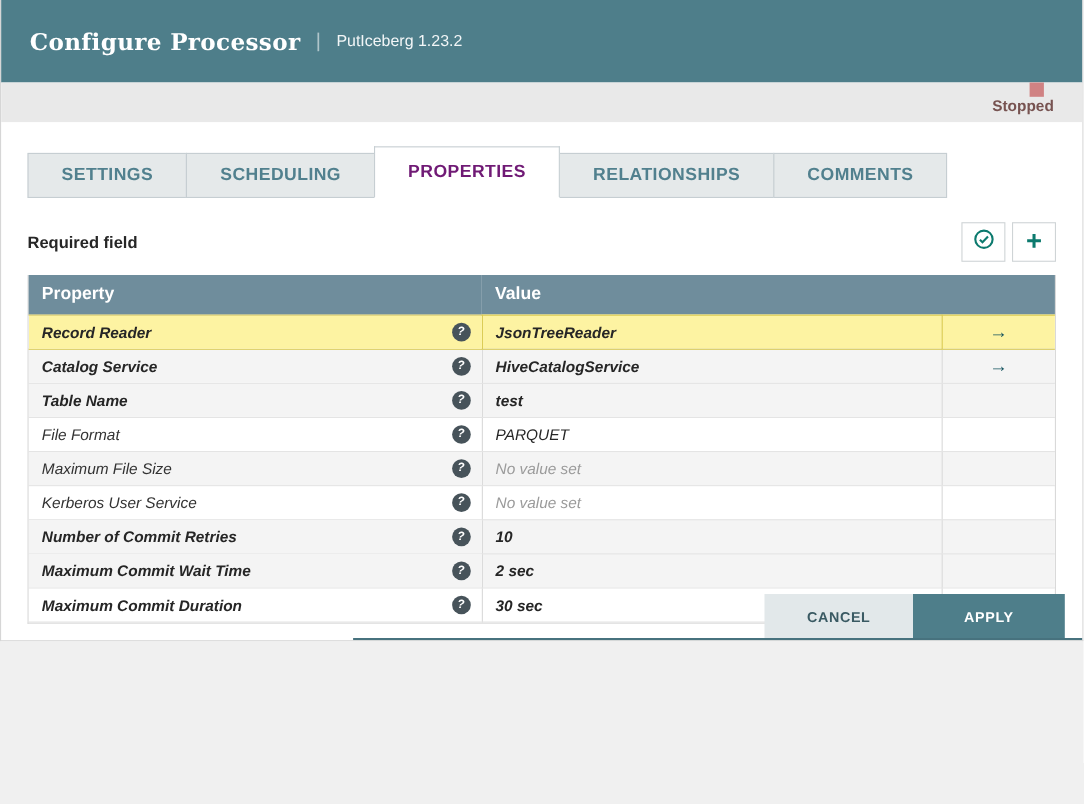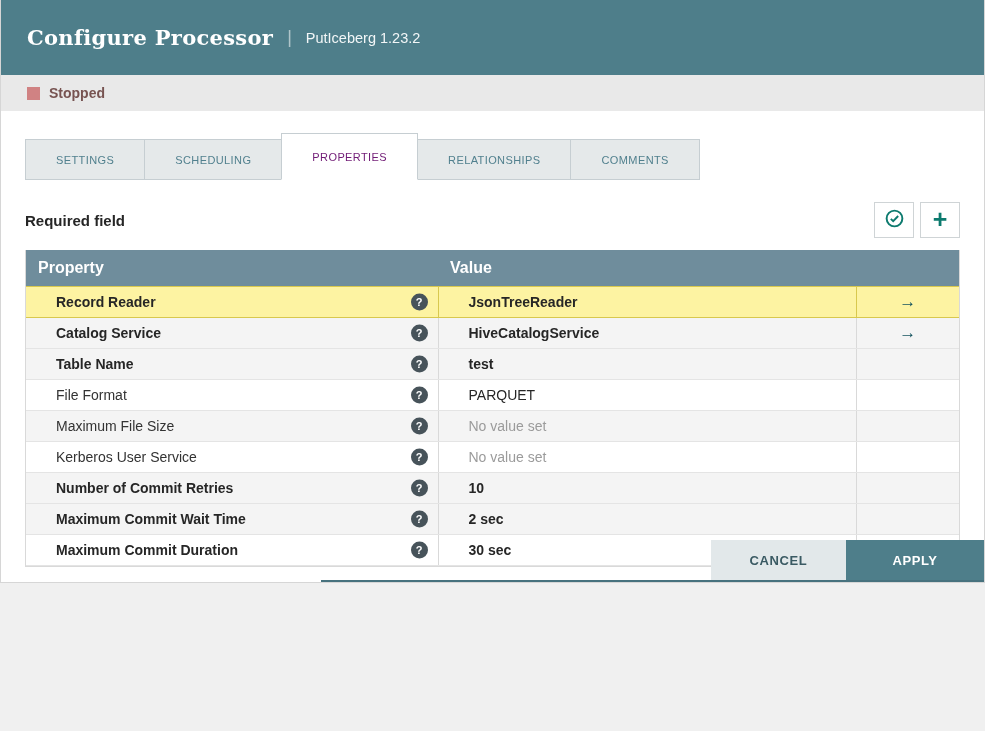--- a/index.html
+++ b/index.html
@@ -28,22 +28,23 @@
     font-size: 21px; font-weight: bold;
     letter-spacing: .3px;
   }
   .dlg-sep { margin: 0 14px; font-size: 18px; color: rgba(255,255,255,.55); font-weight: 300; }
   .dlg-subtitle { font-size: 14.5px; color: #f2f6f7; }
 
   
   .status-bar {
     height: 36px;
     background: #e9e9e9;
-    display: flex; align-items: center;
+    display: flex; align-items: flex-end;
     padding: 0 26px;
+    flex-direction: column;
   }
   .status-square {
     width: 13px; height: 13px;
     background: #d08283;
     display: inline-block;
     margin-right: 9px;
   }
   .status-label { font-size: 14px; font-weight: bold; color: #775351; }
 
   
@@ -51,21 +52,21 @@
 
   
   .tab-bar { display: flex; align-items: flex-end; }
   .tab {
     height: 41px;
     padding: 12px 30px;
     display: flex; align-items: center; justify-content: center;
     background: #e5e9ea;
     border: 1px solid #c6ced2;
     margin-left: -1px;
-    font-size: 11px; font-weight: normal;
+    font-size: 16px; font-weight: bold;
     letter-spacing: .4px;
     color: #51808e;
     cursor: pointer;
     white-space: nowrap;
   }
   .tab:first-child { margin-left: 0; }
   .tab.active {
     height: 47px;
     background: #ffffff;
     border-bottom: 1px solid #ffffff;
@@ -104,24 +105,25 @@
   thead th {
     background: #6f8d9c;
     color: #ffffff;
     font-size: 16px; font-weight: bold;
     text-align: left;
     height: 36px;
     padding: 0 12px;
   }
   tbody td {
     height: 31px;
-    padding: 0 30px;
+    padding: 0 12px;
     border-bottom: 1px solid #e4e4e4;
     color: #333;
     vertical-align: middle;
+    font-style: italic;
   }
   tbody tr.alt td { background: #f4f4f4; }
   tbody td.prop-cell { border-right: 1px solid #d9d9d9; position: relative; }
   tbody td.value-cell { border-right: 1px solid #d9d9d9; }
   .prop-name { font-size: 14px; color: #333; }
   .prop-name.required { font-weight: bold; color: #262626; }
   .help-icon {
     position: absolute; right: 10px; top: 50%;
     transform: translateY(-50%);
     width: 17px; height: 17px;
@@ -145,21 +147,21 @@
     background: #fdf3a2;
     border-top: 1px solid #d8c84e;
     border-bottom: 1px solid #d8c84e;
   }
   tbody tr.selected td.prop-cell { border-right-color: #d8c84e; }
   tbody tr.selected td.value-cell { border-right-color: #d8c84e; }
 
   
   .footer {
     position: absolute;
-    right: 0; bottom: 2px;
+    right: 16px; bottom: 2px;
     display: flex;
   }
   .btn {
     height: 40px;
     display: flex; align-items: center; justify-content: center;
     font-size: 13px; font-weight: bold;
     letter-spacing: .6px;
     cursor: pointer;
     border: none;
     font-family: "Liberation Sans", sans-serif;

